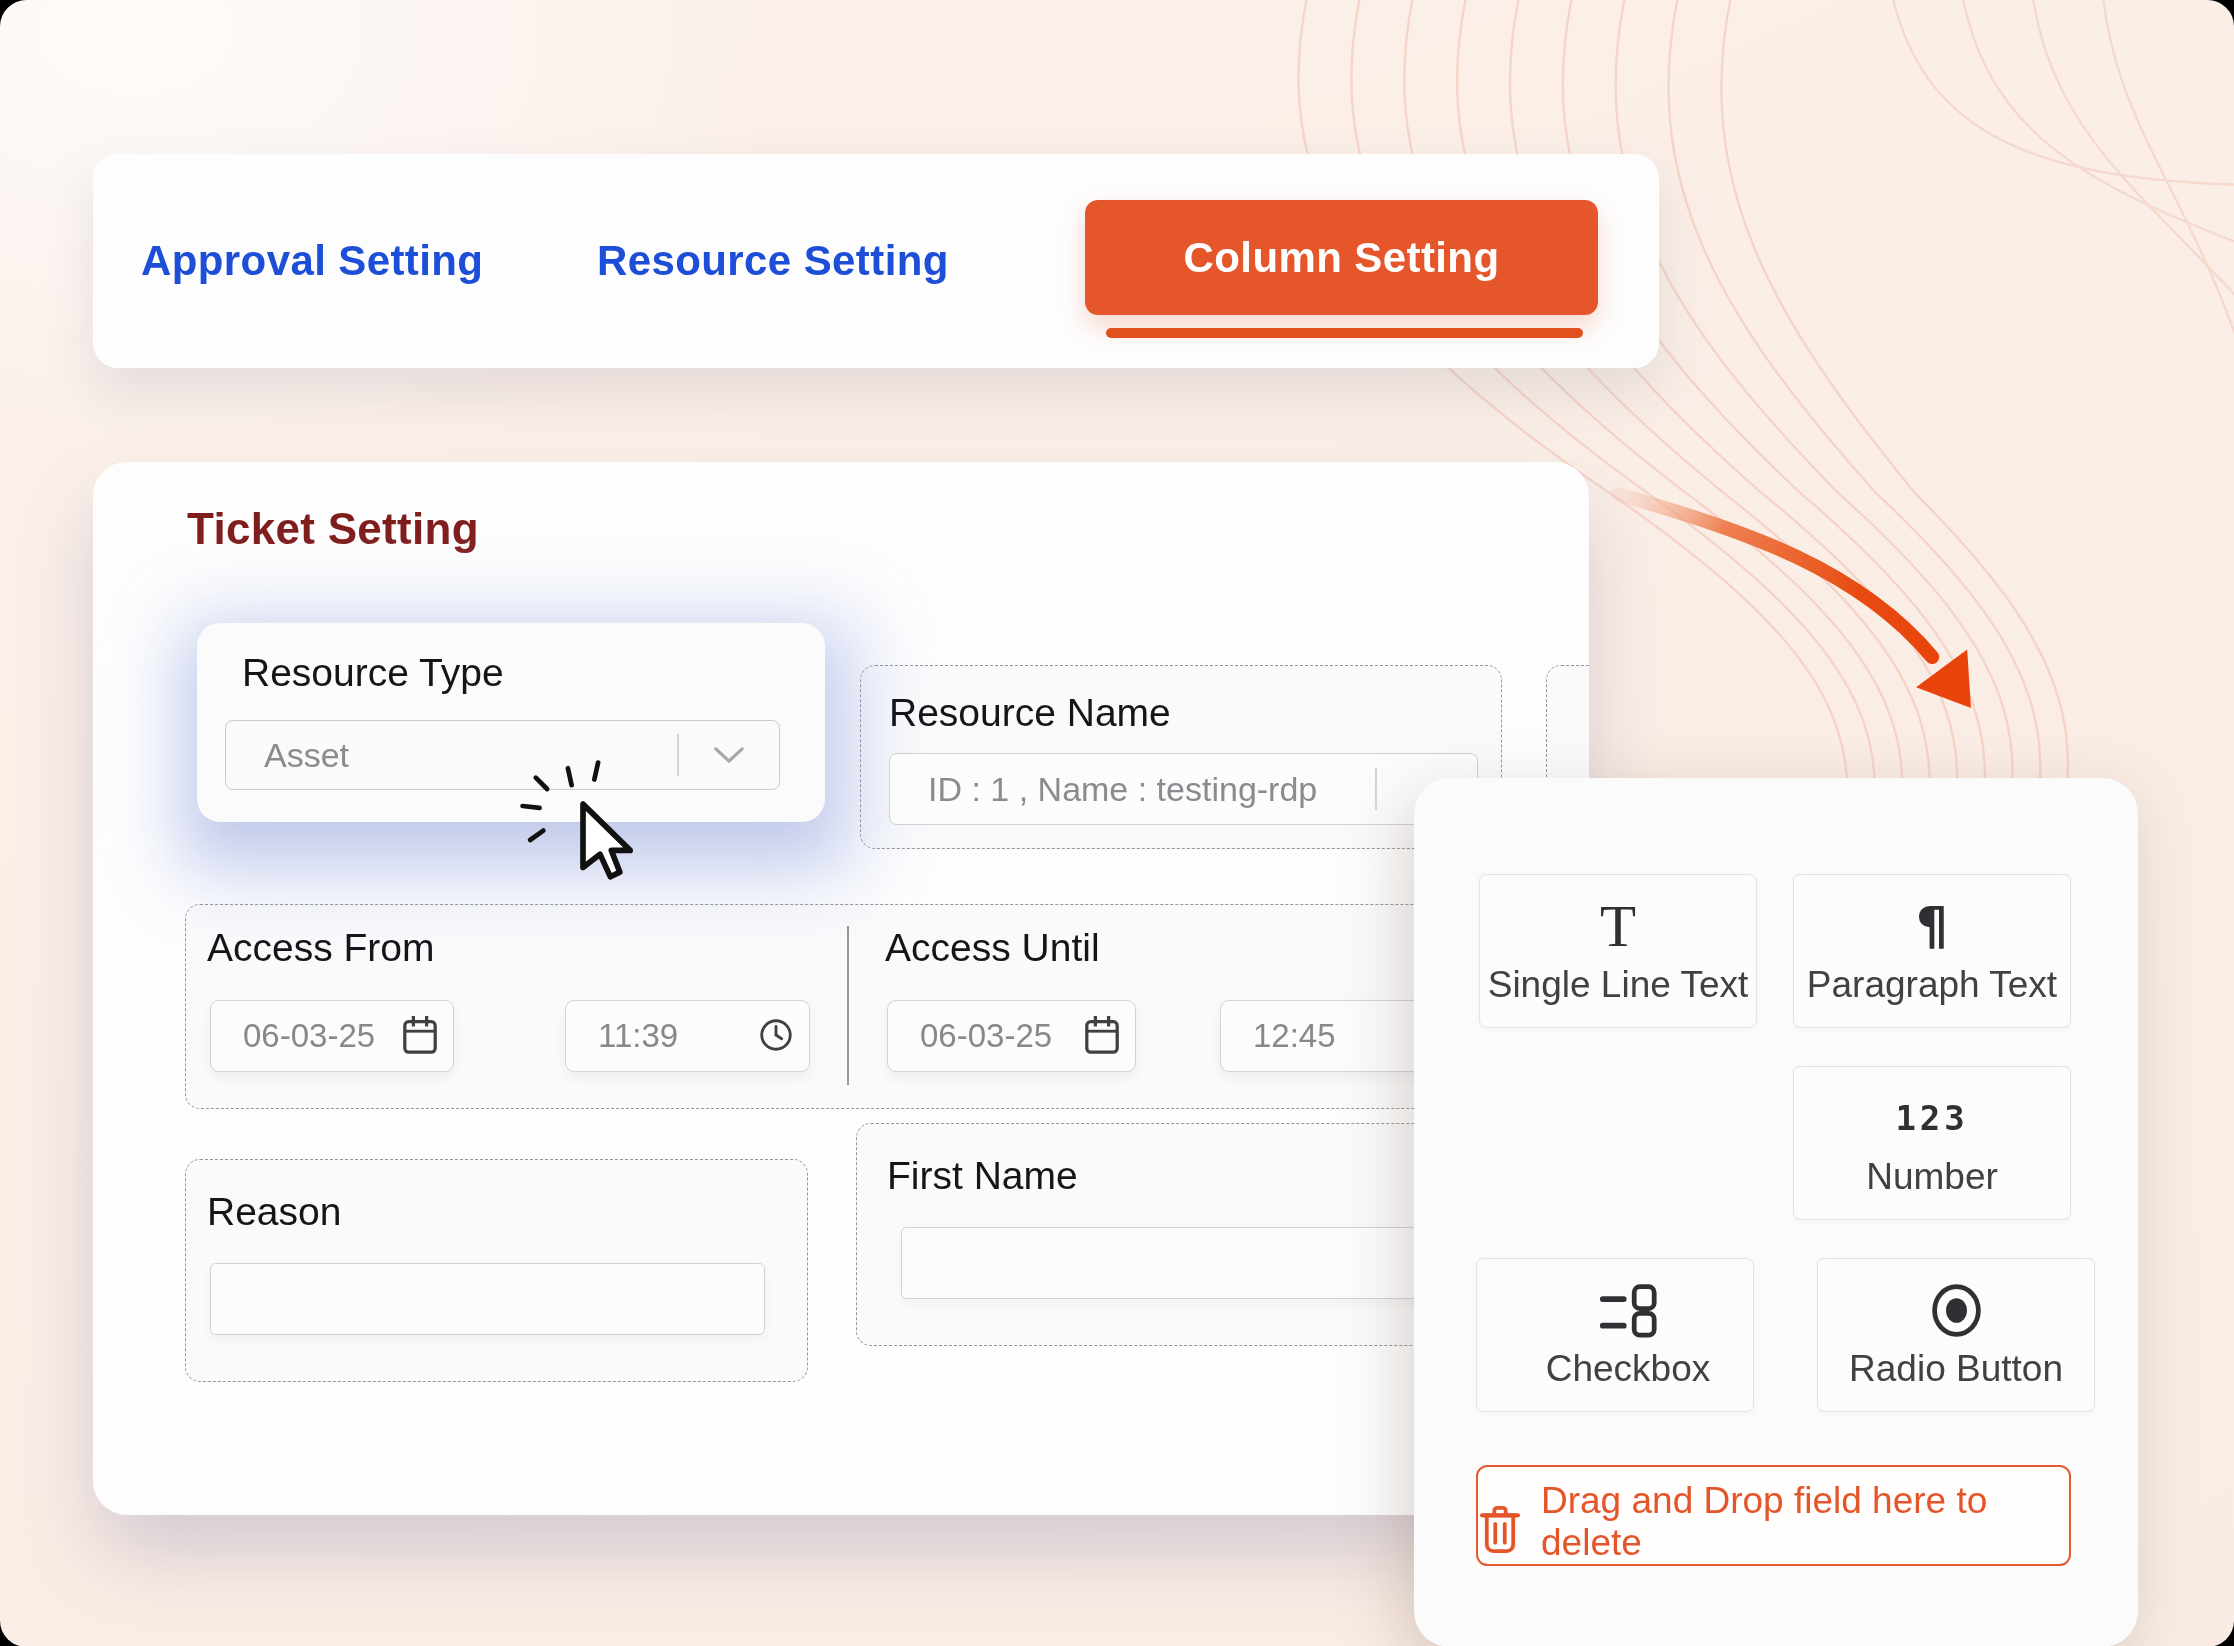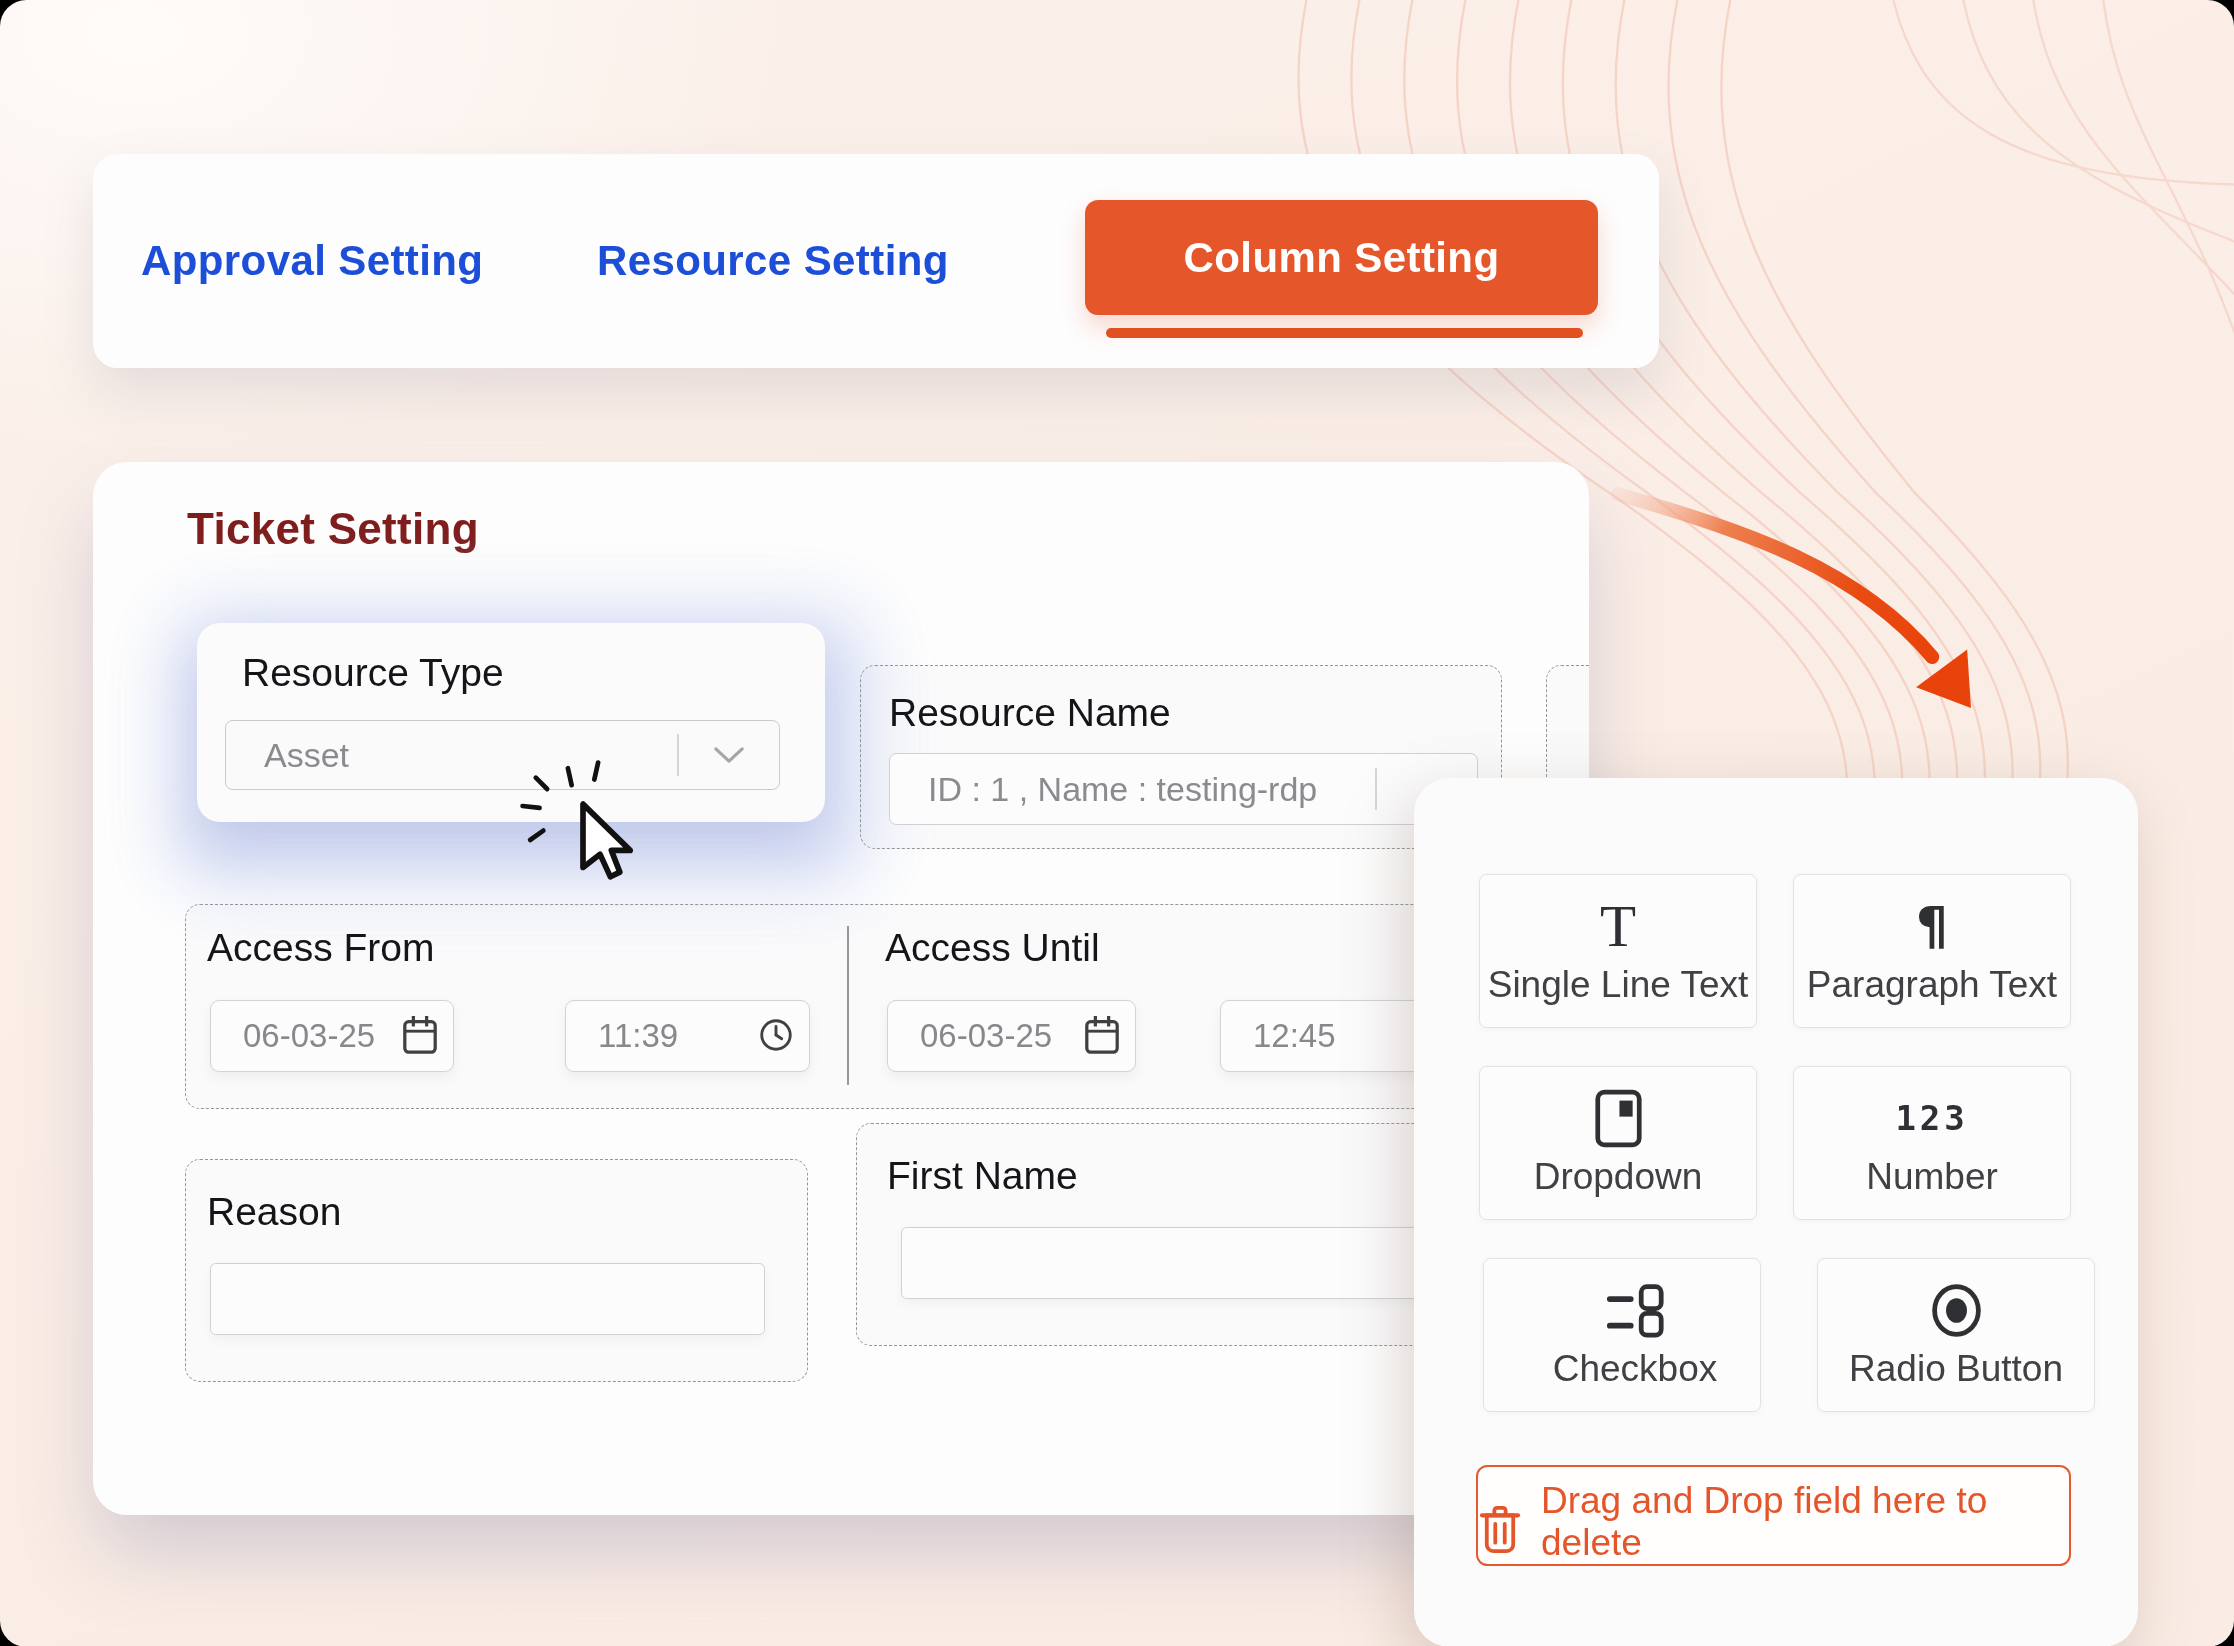--- a/index.html
+++ b/index.html
@@ -84,21 +84,21 @@
     background:#FCFBFB; border-radius:36px; z-index:6;
     box-shadow:-9.5px 19px 62px rgba(140,115,100,.30); }
   .tile { position:absolute; width:278px; height:154px; background:#FCFCFC;
     border:1.9px solid #E2E2E5; border-radius:7.6px; box-sizing:border-box;
     display:flex; flex-direction:column; align-items:center; justify-content:center; gap:7.6px;
     box-shadow:0 1.9px 7.6px rgba(0,0,0,.03); }
   .tile-icon { height:61px; display:flex; align-items:center; justify-content:center; color:#2F3033; }
   .tile-label { font-size:37px; color:#404144; }
   .t1 { left:65px;  top:96px; } .t2 { left:379px; top:96px; }
   .t3 { left:65px;  top:288px; } .t4 { left:379px; top:288px; }
-  .t5 { left:69px;  top:480px;padding-left:26px; } .t6 { left:379px; top:480px;margin-left:24px; }
+  .t5 { left:62px;  top:480px;padding-left:26px; } .t6 { left:379px; top:480px;margin-left:24px; }
   .glyph-serif { font-family:"Liberation Serif","DejaVu Serif",serif; font-size:59px; font-weight:500; line-height:1; }
   .glyph-pilcrow { font-family:"DejaVu Sans",sans-serif; font-size:51px; font-weight:700; line-height:1; }
   .glyph-123 { font-family:"DejaVu Sans Mono",monospace; font-size:34px; font-weight:700; letter-spacing:3.8px; line-height:1; }
 
   .delete-zone { position:absolute; left:62px; top:687px; width:595px; height:101px;
     border:2.8px solid #E35A2E; border-radius:11.4px; box-sizing:border-box; background:#FFFEFD;
     display:flex; align-items:flex-end; justify-content:center; gap:19px;
     color:#E4552A; font-size:37px; font-weight:500; }
 
   .cursor { position:absolute; left:511px; top:738px; z-index:9; }
@@ -234,29 +234,20 @@
 
   <div class="panel">
     <div class="tile t1">
       <span class="tile-icon glyph-serif">T</span>
       <span class="tile-label">Single Line Text</span>
     </div>
     <div class="tile t2">
       <span class="tile-icon glyph-pilcrow">¶</span>
       <span class="tile-label">Paragraph Text</span>
     </div>
-    <div class="tile t3">
-      <span class="tile-icon">
-        <svg width="49" height="59" viewBox="0 0 52 62">
-            <rect x="4" y="3" width="44" height="56" rx="7" fill="none" stroke="#2F3033" stroke-width="5"></rect>
-            <rect x="27" y="12" width="14" height="17" fill="#2F3033"></rect>
-          </svg>
-      </span>
-      <span class="tile-label">Dropdown</span>
-    </div>
     <div class="tile t4">
       <span class="tile-icon glyph-123">123</span>
       <span class="tile-label">Number</span>
     </div>
     <div class="tile t5">
       <span class="tile-icon">
         <svg width="61" height="59" viewBox="0 0 64 62">
             <line x1="5" y1="19" x2="27" y2="19" stroke="#2F3033" stroke-width="6" stroke-linecap="round"></line>
             <rect x="38" y="6" width="21" height="23" rx="6" fill="none" stroke="#2F3033" stroke-width="5"></rect>
             <line x1="5" y1="47" x2="27" y2="47" stroke="#2F3033" stroke-width="6" stroke-linecap="round"></line>

